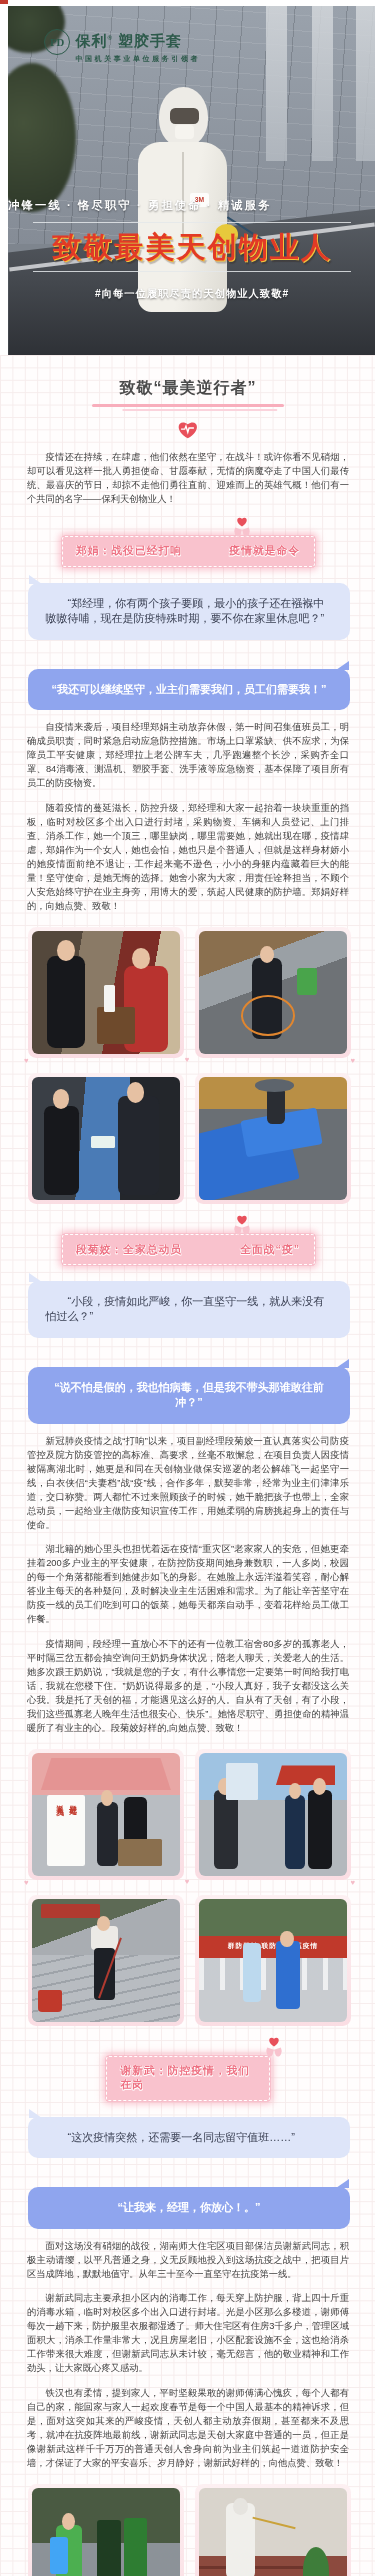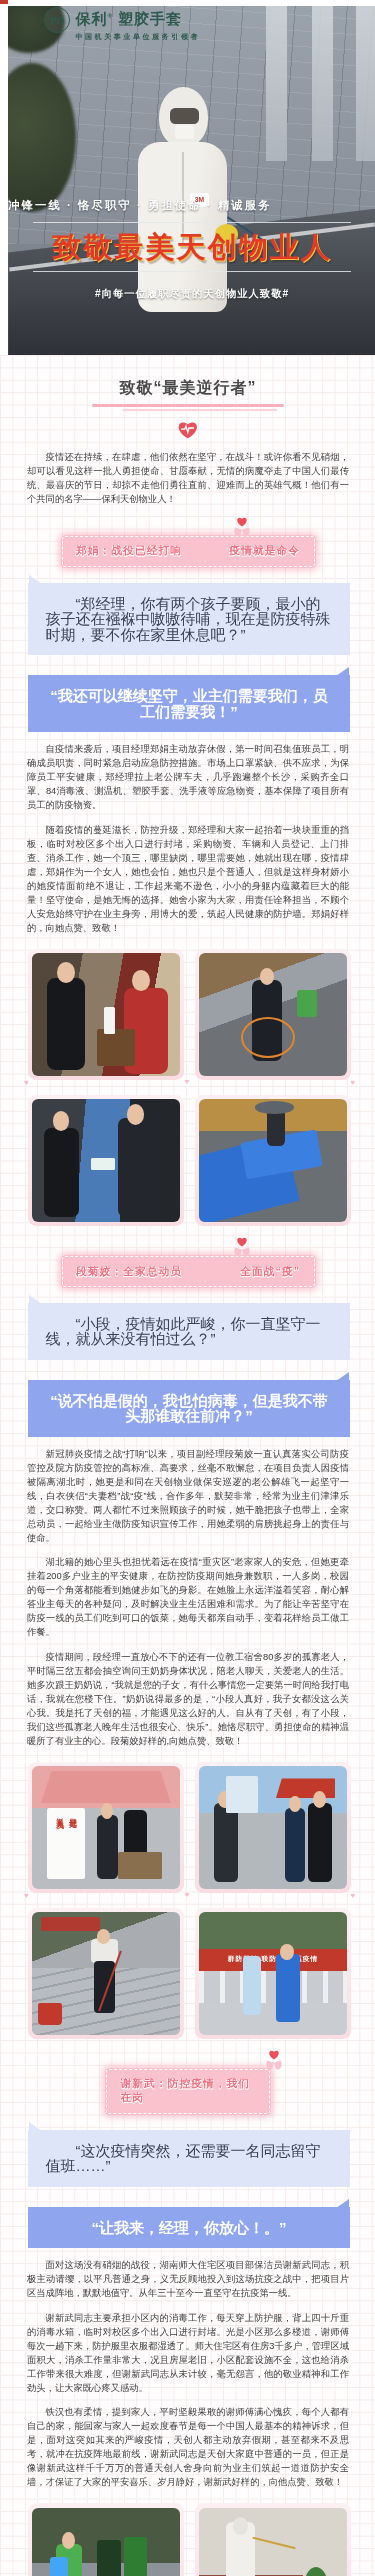--- a/index.html
+++ b/index.html
@@ -31,21 +31,21 @@
   .suit .hood{left:30px;top:0;width:49px;height:60px;background:#edebe6;border-radius:50% 50% 46% 46%;}
   .suit .visor{left:41px;top:20.6px;width:29px;height:16.5px;background:#57514b;border-radius:5.2px;}
   .suit .mask{left:46px;top:38px;width:18.5px;height:13.4px;background:#f6f4ef;border-radius:4.1px;}
   .suit .body{left:9.3px;top:55px;width:89px;height:170px;border-radius:21.6px 25px 11.3px 13.4px;
         background:linear-gradient(100deg,#f2f0ea 55%,#dddbd3);}
   .suit .zip{left:53px;top:65px;width:1.5px;height:93px;background:#cfccc4;}
   .suit .patch{left:61px;top:106px;width:18.5px;height:13.4px;background:#fdfdfb;border-radius:2.1px;
         color:#c23b2e;font-size:6.7px;font-weight:700;text-align:center;line-height:13.4px;}
   .suit .glove{left:86px;top:137px;width:23px;height:20.6px;background:#e7c93c;border-radius:50%;}
   .suit .wand{left:92px;top:150px;width:77px;height:2.1px;background:#2f4e68;transform:rotate(33deg);border-radius:1px;}
-  .logo{position:absolute;left:36px;top:1px;display:flex;align-items:flex-start;gap:5.2px;}
+  .logo{position:absolute;left:36px;top:23px;display:flex;align-items:flex-start;gap:5.2px;}
   .monogram{width:24px;height:24px;border:1.5px solid #2d5a4b;border-radius:50%;color:#2d5a4b;
         font-family:"Liberation Serif","DejaVu Serif",serif;font-weight:700;font-size:10.8px;
         display:flex;align-items:center;justify-content:center;background:rgba(255,255,255,.06);}
   .logo-col{display:flex;flex-direction:column;}
   .brandrow{color:#2d5a4b;font-weight:700;font-size:15px;letter-spacing:1px;line-height:17.5px;}
   .brandrow sup{font-size:6.2px;}
   .tagline{margin-top:4.1px;color:#2d5a4b;font-size:7px;letter-spacing:2.6px;font-weight:700;}
   .hero-slogan{position:absolute;left:0;top:192px;width:100%;color:#fff;
         font-size:11.3px;font-weight:700;letter-spacing:2.1px;text-shadow:0 0.5px 2.1px rgba(0,0,0,.45);}
   .hero-line{position:absolute;left:25px;right:25px;height:1px;background:rgba(228,231,234,.85);}
@@ -73,26 +73,26 @@
   .hands{position:absolute;top:-21.6px;right:61px;width:24px;height:23px;}
   .badge-wrap.narrow .hands{right:-15.5px;}
   .badge{display:flex;justify-content:space-between;align-items:center;
         background:#f9c2cd;border:1.5px dashed #ffffff;border-radius:3.1px;
         box-shadow:0 0 0 0.5px #f6aebd,0 0 7.2px 2.6px rgba(246,150,170,.55);
         padding:7.7px 13.4px;font-size:10.8px;font-weight:700;letter-spacing:1px;color:#ee7183;
         text-shadow:0.5px 0.5px 0 #fff,-0.5px -0.5px 0 #fff,0.5px -0.5px 0 #fff,-0.5px 0.5px 0 #fff;}
   .badge-wrap.narrow .badge{justify-content:flex-start;}
   .badge span:empty{display:none;}
 
-  .bubble{position:relative;margin:15.5px 26px 0 28px;border-radius:0;padding:13px 17.5px;font-size:15px;line-height:15.5px;}
+  .bubble{position:relative;margin:15.5px 26px 0 28px;border-radius:10px;padding:13px 17.5px;font-size:11px;line-height:15.5px;}
   .bubble.q{background:#dee5f9;color:#3b4154;}
   .bubble.q::before{content:"";position:absolute;top:-7.7px;left:1px;width:0;height:0;
         border-bottom:9.3px solid #dee5f9;border-right:13.4px solid transparent;}
   .bubble.q p{margin:0;text-indent:2em;}
-  .bubble.a{background:#8fa5ee;color:#fff;font-weight:700;margin-top:20px;text-align:center;}
+  .bubble.a{background:#8fa5ee;color:#fff;font-weight:700;margin-top:29px;text-align:center;}
   .bubble.a::before{content:"";position:absolute;top:-7.7px;right:1px;width:0;height:0;
         border-bottom:9.3px solid #8fa5ee;border-left:13.4px solid transparent;}
   .bubble.a p{margin:0;}
 
   .grid{position:relative;display:flex;flex-wrap:wrap;gap:14.4px 11.3px;margin:14.4px 25px 0 28px;}
   .frame{width:calc(50% - 5.7px);box-sizing:border-box;padding:4.1px;border-radius:8.2px;
         background:linear-gradient(180deg,#fdf0f2,#fadde3);}
   .ph{position:relative;height:123px;border-radius:6.2px;overflow:hidden;background:#cfcfcf;}
   .ab{position:absolute;}
   .mini-heart{position:absolute;color:#f5bcc8;font-size:7.7px;line-height:1;}

